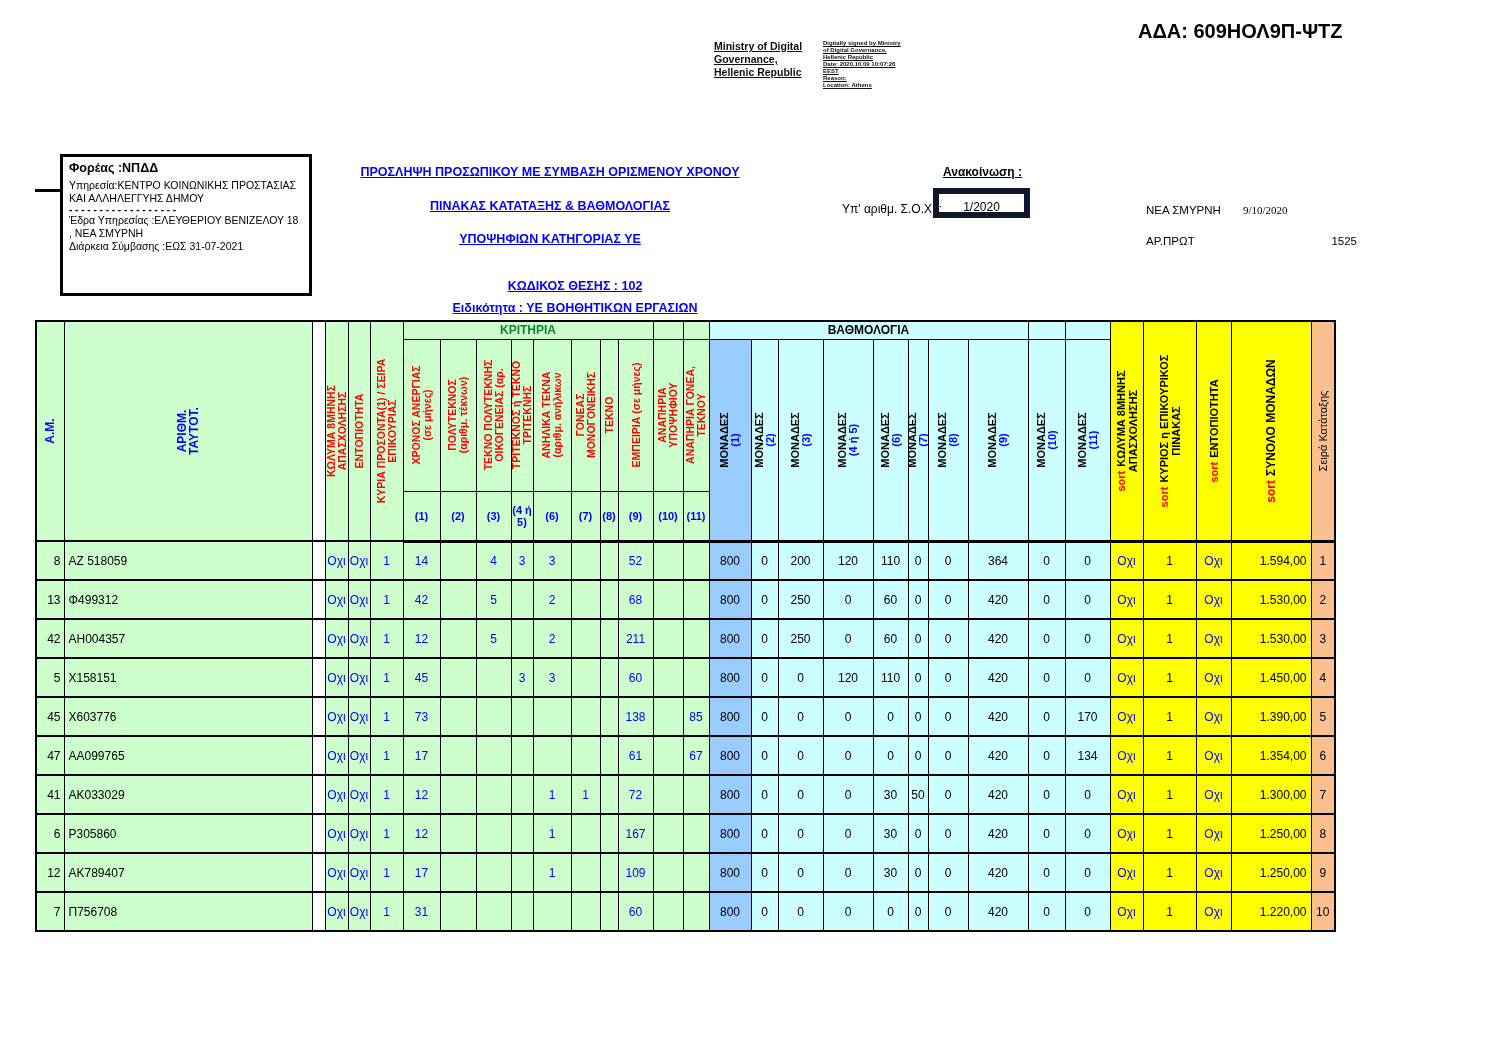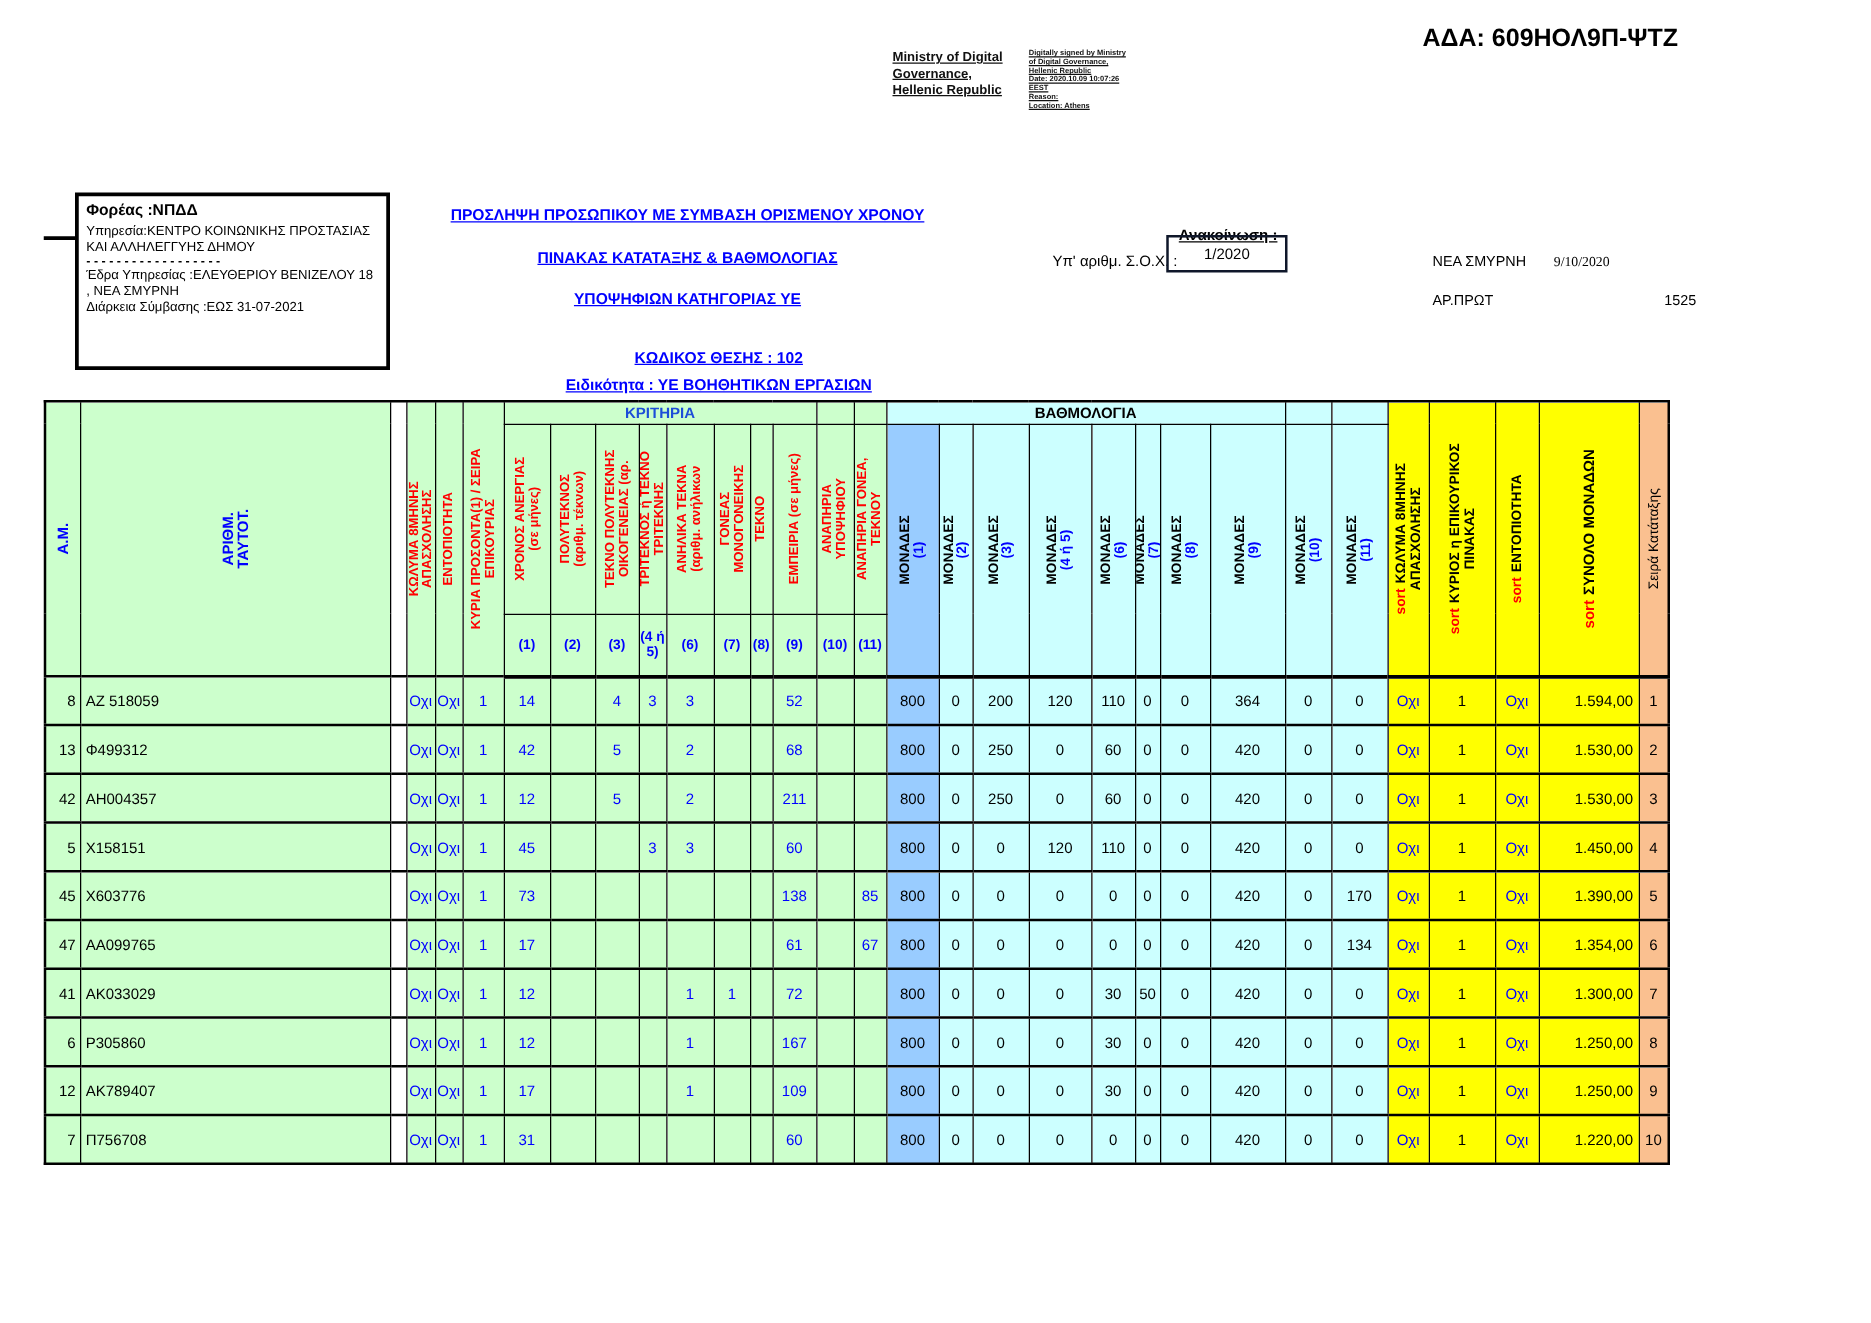--- a/index.html
+++ b/index.html
@@ -19,23 +19,23 @@
   .agency-div { font-size:10px; font-weight:bold; line-height:9px; height:9px; overflow:hidden; width:150px; }
   .tick { left:35px; top:189px; width:25px; height:3px; background:#000; }
 
   .blue-title { color:#0000ff; font-weight:bold; font-size:12.5px; text-align:center;text-decoration:underline; }
   .t1 { left:340px; top:165px; width:420px; }
   .t2 { left:340px; top:199px; width:420px; }
   .t3 { left:340px; top:232px; width:420px; }
   .pcode { left:430px; top:279px; width:290px; }
   .spec  { left:400px; top:301px; width:350px; }
 
-  .ann-label { left:935px; top:165px; width:95px; text-align:center; font-size:12px; font-weight:bold; text-decoration:underline;margin-top:16px; }
+  .ann-label { left:935px; top:165px; width:95px; text-align:center; font-size:12px; font-weight:bold; text-decoration:underline; }
   .ref-label { left:842px; top:202px; font-size:12px; }
-  .ref-box { left:933px; top:188px; width:97px; height:30px; border:2px solid #0f172a; text-align:center; font-size:12px; line-height:26px; }
+  .ref-box { left:933px; top:188px; width:97px; height:30px; border:6px solid #0f172a; text-align:center; font-size:12px; line-height:26px; }
   .place { left:1146px; top:204px; font-size:11.5px; }
   .date  { left:1243px; top:204px; font-size:11px;font-family:Liberation Serif, serif; }
   .protl { left:1146px; top:235px; font-size:11.5px; }
   .protv { left:1312px; top:235px; width:45px; text-align:right; font-size:11.5px; }
 
   
   .tbl-wrap { left:35px; top:320px; }
   table { border-collapse:collapse; table-layout:fixed; border:2px solid #000; }
   td { border:1px solid #000; padding:0; vertical-align:middle; overflow:hidden; }
 
@@ -46,21 +46,21 @@
   .peach  { background:#fac090; }
   .gapcol { background:#ffffff; }
 
   tr.h1 { height:18px; }
   tr.h2 { height:152px; }
   tr.h3 { height:50px; }
   tr.h3 td { border-bottom:3px solid #000; }
   td.bb3 { border-bottom:3px solid #000; }
 
   .grp { font-size:12px; font-weight:bold; text-align:center; }
-  .krit { color:#1d4ed8; }
+  .krit { color:#15803d; }
   .bath { color:#000; }
 
   .vbox { position:relative; overflow:hidden; width:100%; }
   .vh216 { height:216px; } .vh150 { height:150px; } .vh198 { height:198px; }
   .vtxt { position:absolute; left:50%; top:50%;
           transform:translate(-50%,-50%) rotate(-90deg);
           white-space:pre; text-align:center; }
   .redh  { color:#ff0000; font-weight:bold; font-size:10.5px; line-height:11px; }
   .blueh { color:#0000ff; font-weight:bold; font-size:11px;  line-height:12px; }
   .monh  { color:#000; font-weight:bold; font-size:11px; line-height:11px; }

